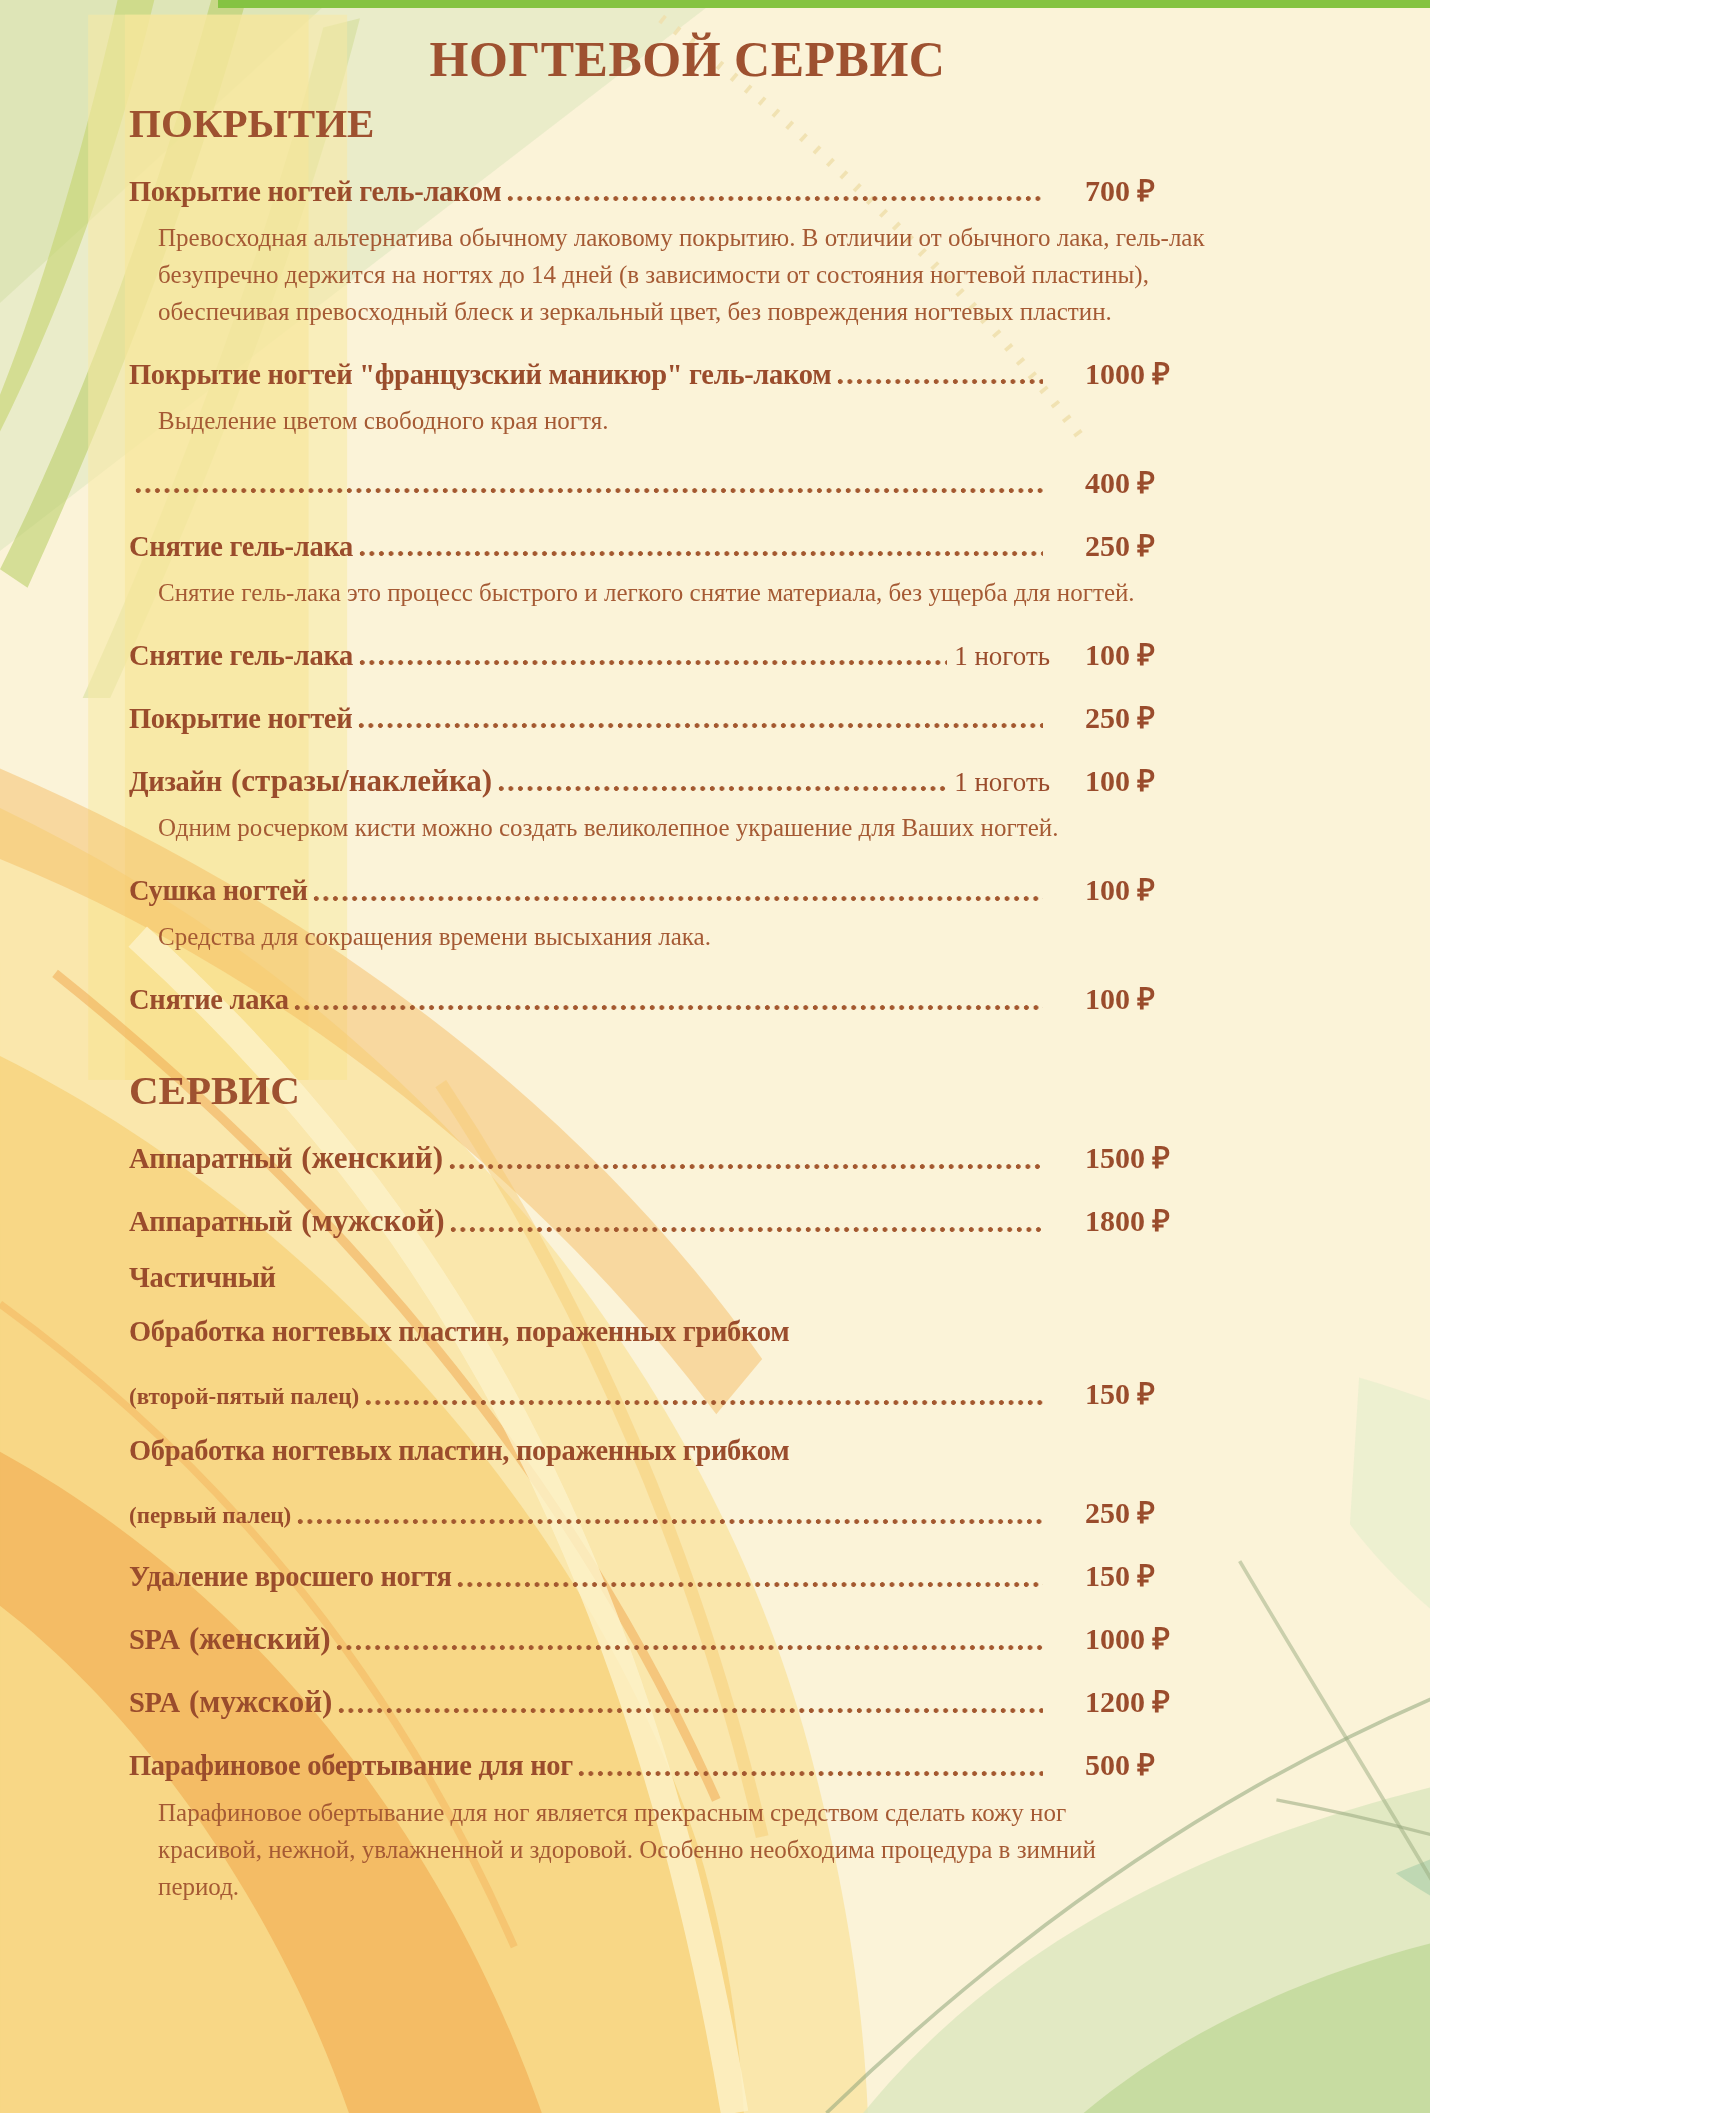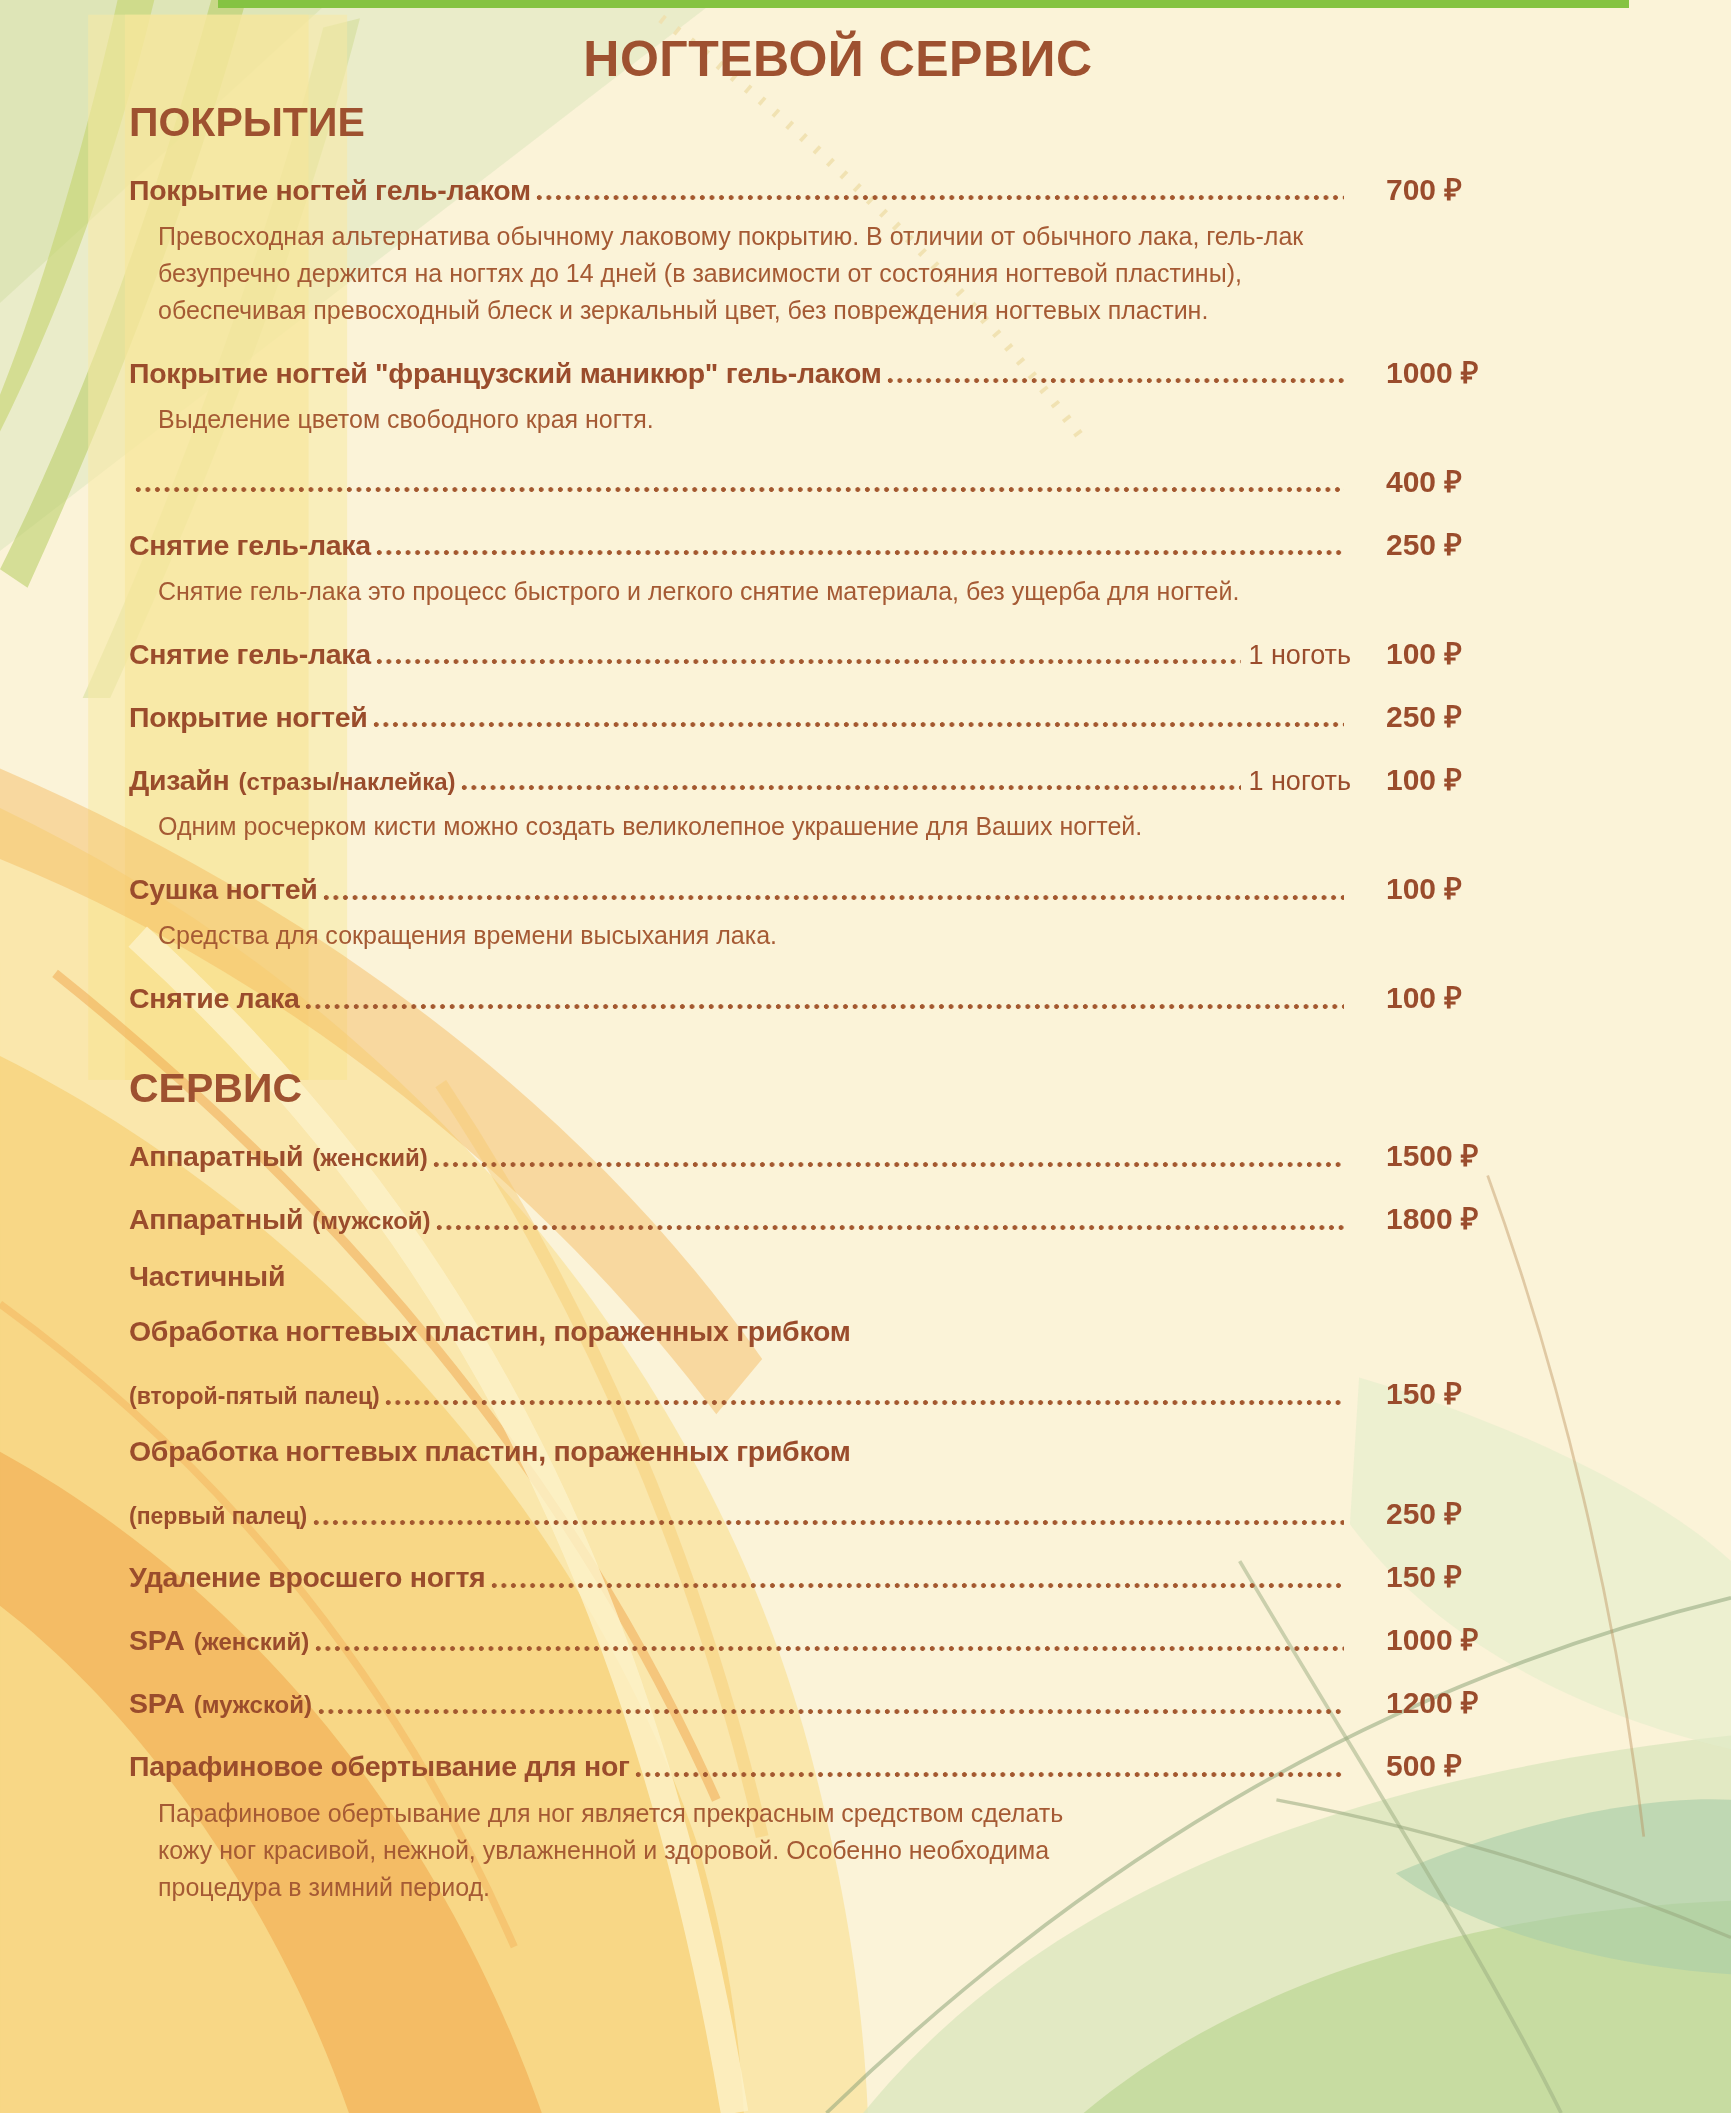--- a/index.html
+++ b/index.html
@@ -1,21 +1,21 @@
 <!DOCTYPE html>
 <html lang="ru" style="font-size:14.7px"><head>
 <meta charset="utf-8">
 <style>
   html,body{margin:0;padding:0;background:#ffffff;}
   .page{
     position:relative;
-    width:1731px;height:2113px;
+    width:1430px;height:2113px;
     overflow:hidden;
     background:#fbf3d8;
-    font-family:Liberation Sans, sans-serif;
+    font-family:Liberation Serif, serif;
     color:#9a4c2c;
   }
   .bg{position:absolute;left:0;top:0;z-index:0;}
   .topbar{
     position:absolute;left:218px;top:0;width:1411px;height:8.3px;
     background:#85c342;z-index:2;
   }
   .content{
     position:relative;z-index:1;
     padding:16.5px 184px 0 129px;
@@ -35,21 +35,21 @@
   .menu-section + .menu-section .section-heading{margin:48px 0 5.5px;}
   .item-line{
     display:flex;align-items:baseline;
     margin-top:22px;
   }
   .item-label{
     flex:0 1 auto;
     font-size:28.5px;font-weight:bold;letter-spacing:-0.3px;
   }
   .label-suffix{
-    font-size:24px;font-weight:bold;margin-left:9.2px;white-space:nowrap;margin-top:8px;
+    font-size:31px;font-weight:bold;margin-left:9.2px;white-space:nowrap;
   }
   .dots{
     flex:1 1 18.4px;min-width:18.4px;
     align-self:flex-end;
     height:7.3px;margin:0 7.3px 7.3px 5.5px;
     background-image:radial-gradient(circle at 3.2px 3.7px,#a3582f 2.1px,rgba(163,88,47,0) 2.8px);
     background-repeat:repeat-x;
     background-size:9.6px 7.3px;
   }
   .item-unit{font-size:27px;font-weight:normal;white-space:nowrap;}

